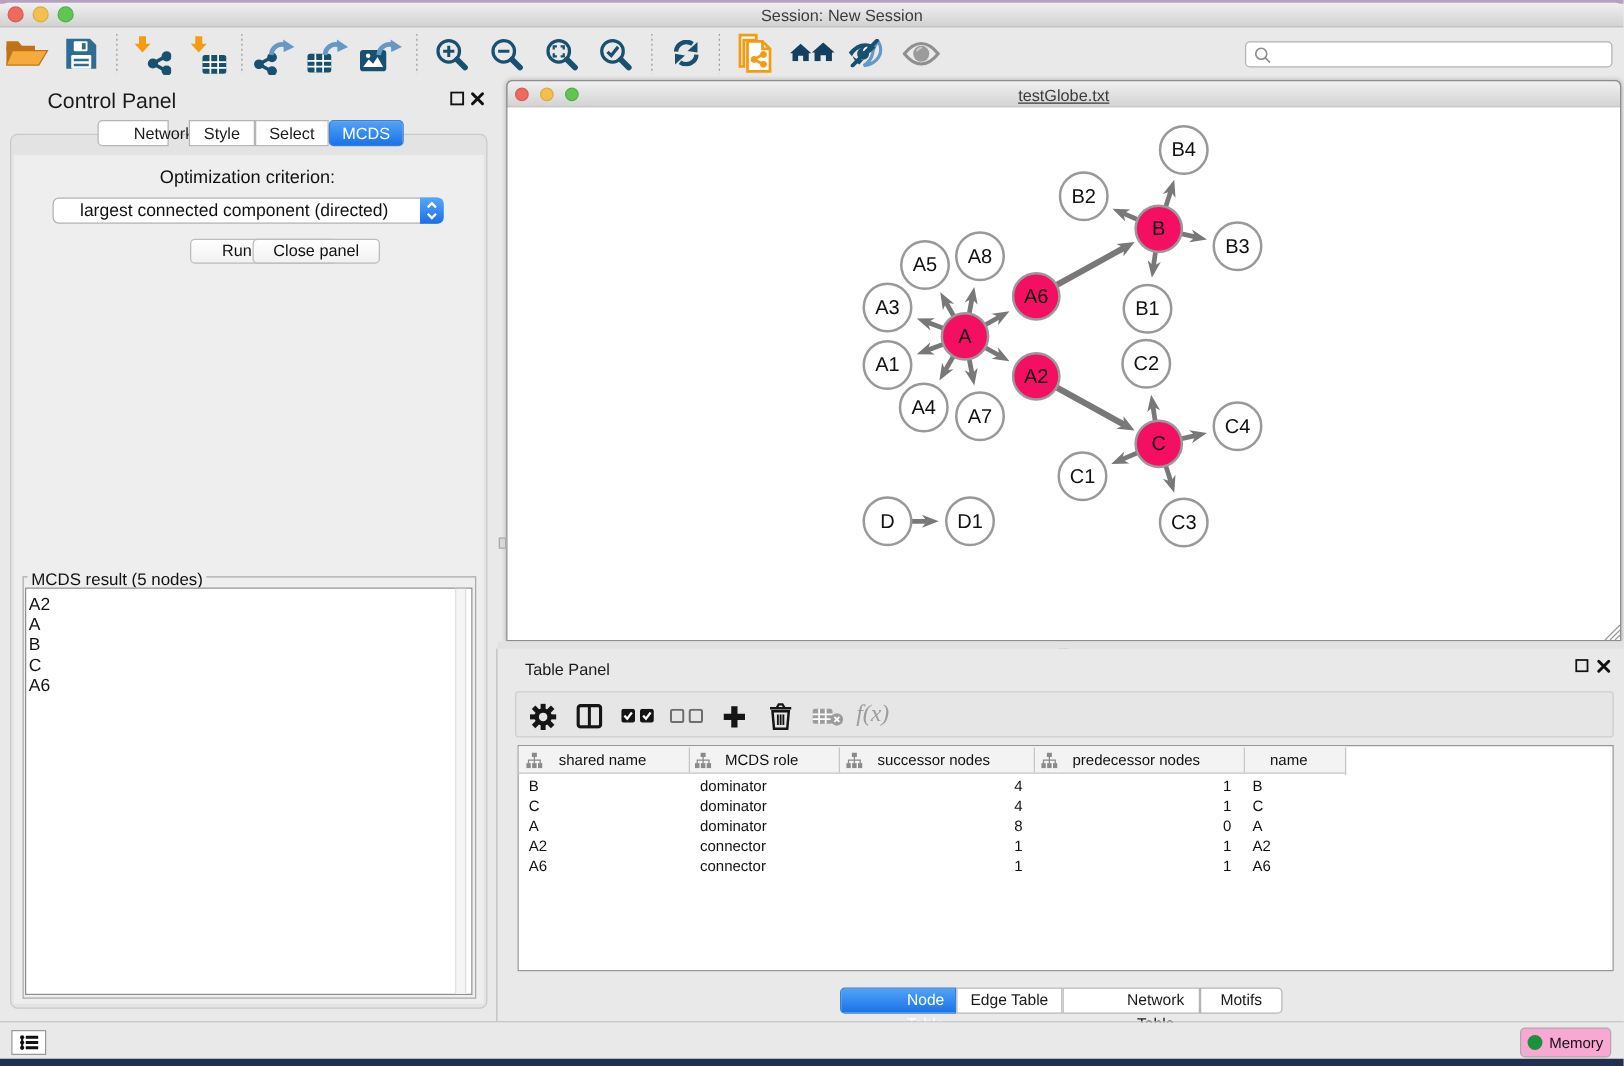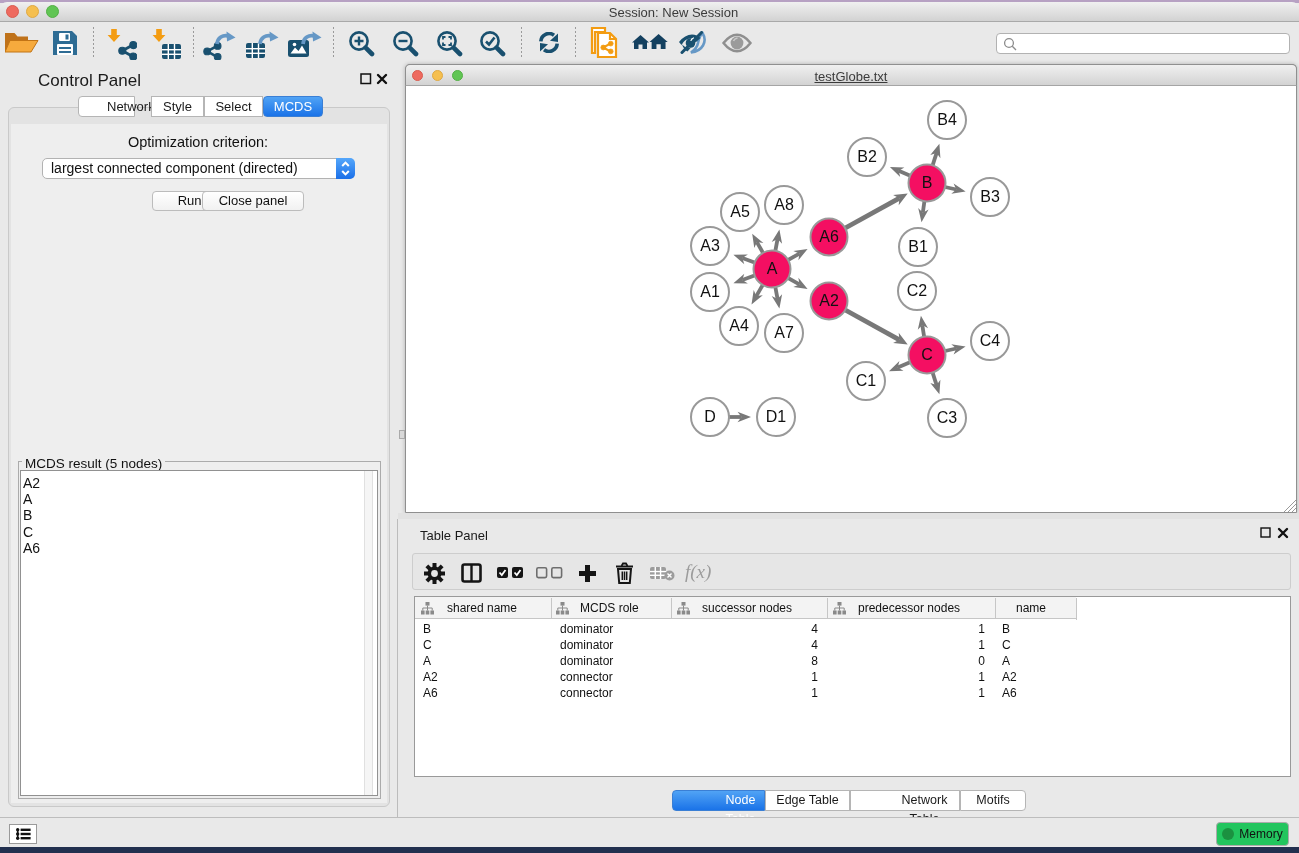--- a/index.html
+++ b/index.html
@@ -12,21 +12,21 @@
 #toolbar{left:0;top:23px;width:1299px;height:41px;background:#e9e9e9;}
 .tsep{position:absolute;top:27px;height:32px;width:1px;background-image:linear-gradient(#9a9a9a 40%,rgba(0,0,0,0) 20%);background-size:1px 4px;}
 #search{left:996px;top:33px;width:294px;height:21px;background:#fff;border:1px solid #b2b2b2;border-radius:4px;}
 
 #cpTitle{left:22px;top:71px;font-size:17px;color:#1a1a1a;margin-left:16px;}
 .tab{position:absolute;top:96px;height:21px;background:#fff;border:1px solid #b5b5b5;font-size:13px;color:#1a1a1a;text-align:center;line-height:19px;}
 .tabsel{background:linear-gradient(#51a3f5,#1a73e8);color:#fff;border:1px solid #3a7fd5;border-radius:4px;}
 #cpOuter{left:8px;top:107px;width:382px;height:700px;background:#e3e3e3;border:1px solid #c9c9c9;border-radius:6px;}
 #cpInner{left:11px;top:124px;width:376px;height:679px;background:#eeeeee;}
 #optLabel{left:0px;top:134px;width:396px;text-align:center;font-size:14.5px;color:#111;}
-#combo{left:42px;top:158px;width:312px;height:21px;background:#fff;border:1px solid #b2b2b2;border-radius:5px;font-size:14px;color:#111;line-height:19px;padding-left:8px;}
+#combo{left:42px;top:158px;width:312px;height:21px;background:#fff;border:1px solid #b2b2b2;border-radius:5px;font-size:14px;color:#111;line-height:19px;padding-left:21px;}
 #comboBtn{left:336px;top:158px;width:19px;height:21px;background:linear-gradient(#55a7fb,#1a6fe8);border-radius:0 5px 5px 0;}
 .btn{position:absolute;height:20px;background:linear-gradient(#ffffff,#f1f1f1);border:1px solid #bcbcbc;border-radius:4px;font-size:13px;color:#111;text-align:center;line-height:18px;}
 #grpBox{left:18px;top:461px;width:363px;height:338px;border:1px solid #ababab;}
 #grpLabel{left:22px;top:456px;background:#eeeeee;padding:0 3px;font-size:13.5px;color:#111;}
 #grpList{left:20px;top:470px;width:358px;height:326px;background:#fff;border:1px solid #919191;font-size:14px;color:#111;line-height:16.2px;padding:4px 0 0 2px;}
 #grpScroll{left:364px;top:471px;width:9px;height:324px;background:#f5f5f5;border-left:1px solid #e0e0e0;border-right:1px solid #e0e0e0;}
 
 #vdiv{left:391px;top:64px;width:14px;height:754px;background:#e9e9e9;}
 
 #netwin{left:405px;top:64px;width:892px;height:449px;background:#fff;border:1px solid #8f8f8f;border-radius:5px 5px 0 0;box-shadow:0 0 4px rgba(0,0,0,0.25);}
@@ -38,21 +38,21 @@
 #tbl{left:414px;top:596px;width:877px;height:181px;background:#fff;border:1px solid #999;}
 #tblHead{left:415px;top:597px;width:661px;height:22px;background:#f3f3f3;border-bottom:1px solid #c6c6c6;}
 .hsep{position:absolute;top:598px;height:20px;width:1px;background:#c6c6c6;}
 .hlabel{position:absolute;top:601px;font-size:12px;color:#111;}
 .cell{position:absolute;font-size:12px;color:#111;}
 
 .btab{position:absolute;top:790px;height:21px;background:#fff;border:1px solid #b5b5b5;font-size:12.5px;color:#1a1a1a;text-align:center;line-height:19px;}
 
 #statusline{left:0;top:817px;width:1299px;height:1px;background:#bdbdbd;}
 #statusbar{left:0;top:818px;width:1299px;height:29px;background:#e9e9e9;}
-#memBtn{left:1216px;top:822px;width:73px;height:24px;background:#22c55e;border:1px solid #ababab;border-radius:4px;font-size:12px;color:#111;text-align:center;line-height:22px;}
+#memBtn{left:1216px;top:822px;width:73px;height:24px;background:#f9a8d4;border:1px solid #ababab;border-radius:4px;font-size:12px;color:#111;text-align:center;line-height:22px;}
 #listBtn{left:9px;top:824px;width:28px;height:20px;background:#fff;border:1px solid #9a9a9a;}
 #deskBottom{left:0;top:847px;width:1299px;height:6px;background:#22304f;}
 </style></head>
 <body>
 <div class="abs" id="deskTop"></div>
 <div class="abs" id="titlebar"></div>
 <div class="abs tl" style="left:6px;top:5px;width:13px;height:13px;background:#ee6a5f;border:0.5px solid #d95c50;"></div>
 <div class="abs tl" style="left:26px;top:5px;width:13px;height:13px;background:#f5bf4f;border:0.5px solid #dfa943;"></div>
 <div class="abs tl" style="left:46px;top:5px;width:13px;height:13px;background:#61c554;border:0.5px solid #53b045;"></div>
 <div class="abs" id="title">Session: New Session</div>

